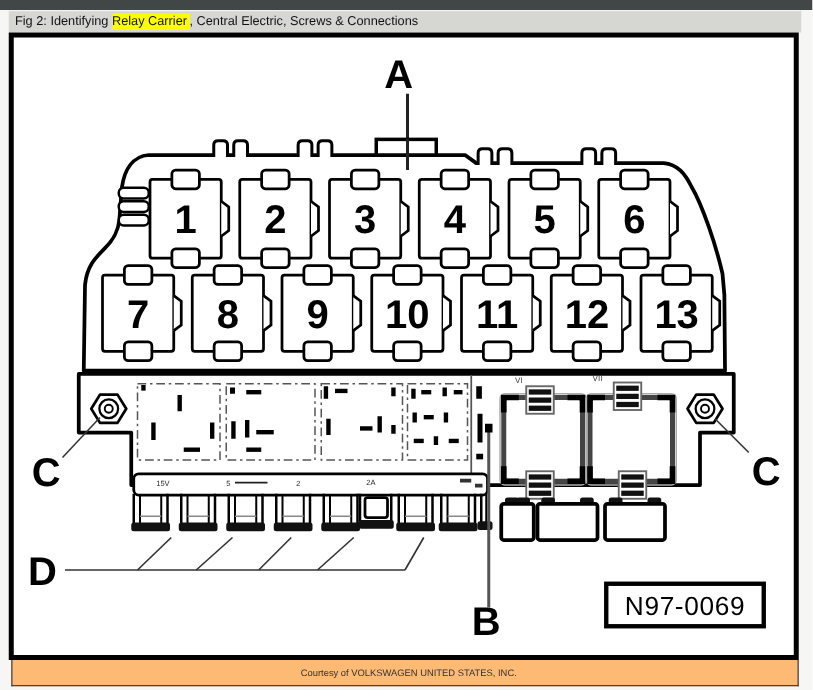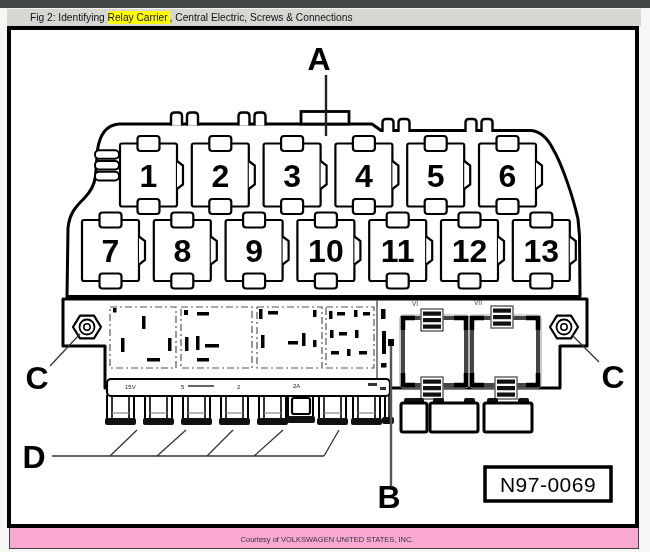--- a/index.html
+++ b/index.html
@@ -1,22 +1,22 @@
 <!DOCTYPE html>
 <html><head>
 <meta charset="utf-8">
 <style>
 html,body{margin:0;padding:0}
 body{width:650px;height:552px;position:relative;background:#f6f6f4;font-family:"Liberation Sans",sans-serif;overflow:hidden}
 #topbar{position:absolute;left:0;top:0;width:650px;height:8px;background:#414747}
 #hdr{position:absolute;left:7px;top:8px;width:634px;height:18px;background:#d6d6d2;border-top:1px solid #f2f2f0;box-sizing:border-box}
-#hdr .t{position:absolute;left:23px;top:3px;font-size:10.2px;color:#111;white-space:nowrap}
+#hdr .t{position:absolute;left:5px;top:3px;font-size:10.2px;color:#111;white-space:nowrap}
 #hdr .hl{background:#ffff00;padding:1px 2px 1px 0}
 #fig{position:absolute;left:7px;top:26px;width:632px;height:502px;background:#ffffff;border:4px solid #000;box-sizing:border-box}
-#cr{position:absolute;left:9px;top:528px;width:630px;height:21px;background:#f9a8d4;border:1px solid #444;border-top:none;box-sizing:border-box;text-align:center}
+#cr{position:absolute;left:9px;top:528px;width:630px;height:21px;background:#fdba74;border:1px solid #444;border-top:none;box-sizing:border-box;text-align:center}
 #cr .t{font-size:7.5px;color:#333;line-height:16px;position:relative;left:3px}
 #dg{position:absolute;left:0;top:0;width:650px;height:552px}
 </style>
 </head>
 <body>
 
 <div id="topbar"></div>
 
 <div id="hdr">
     <span class="t">Fig 2: Identifying <span class="hl">Relay Carrier</span>, Central Electric, Screws &amp; Connections</span>

